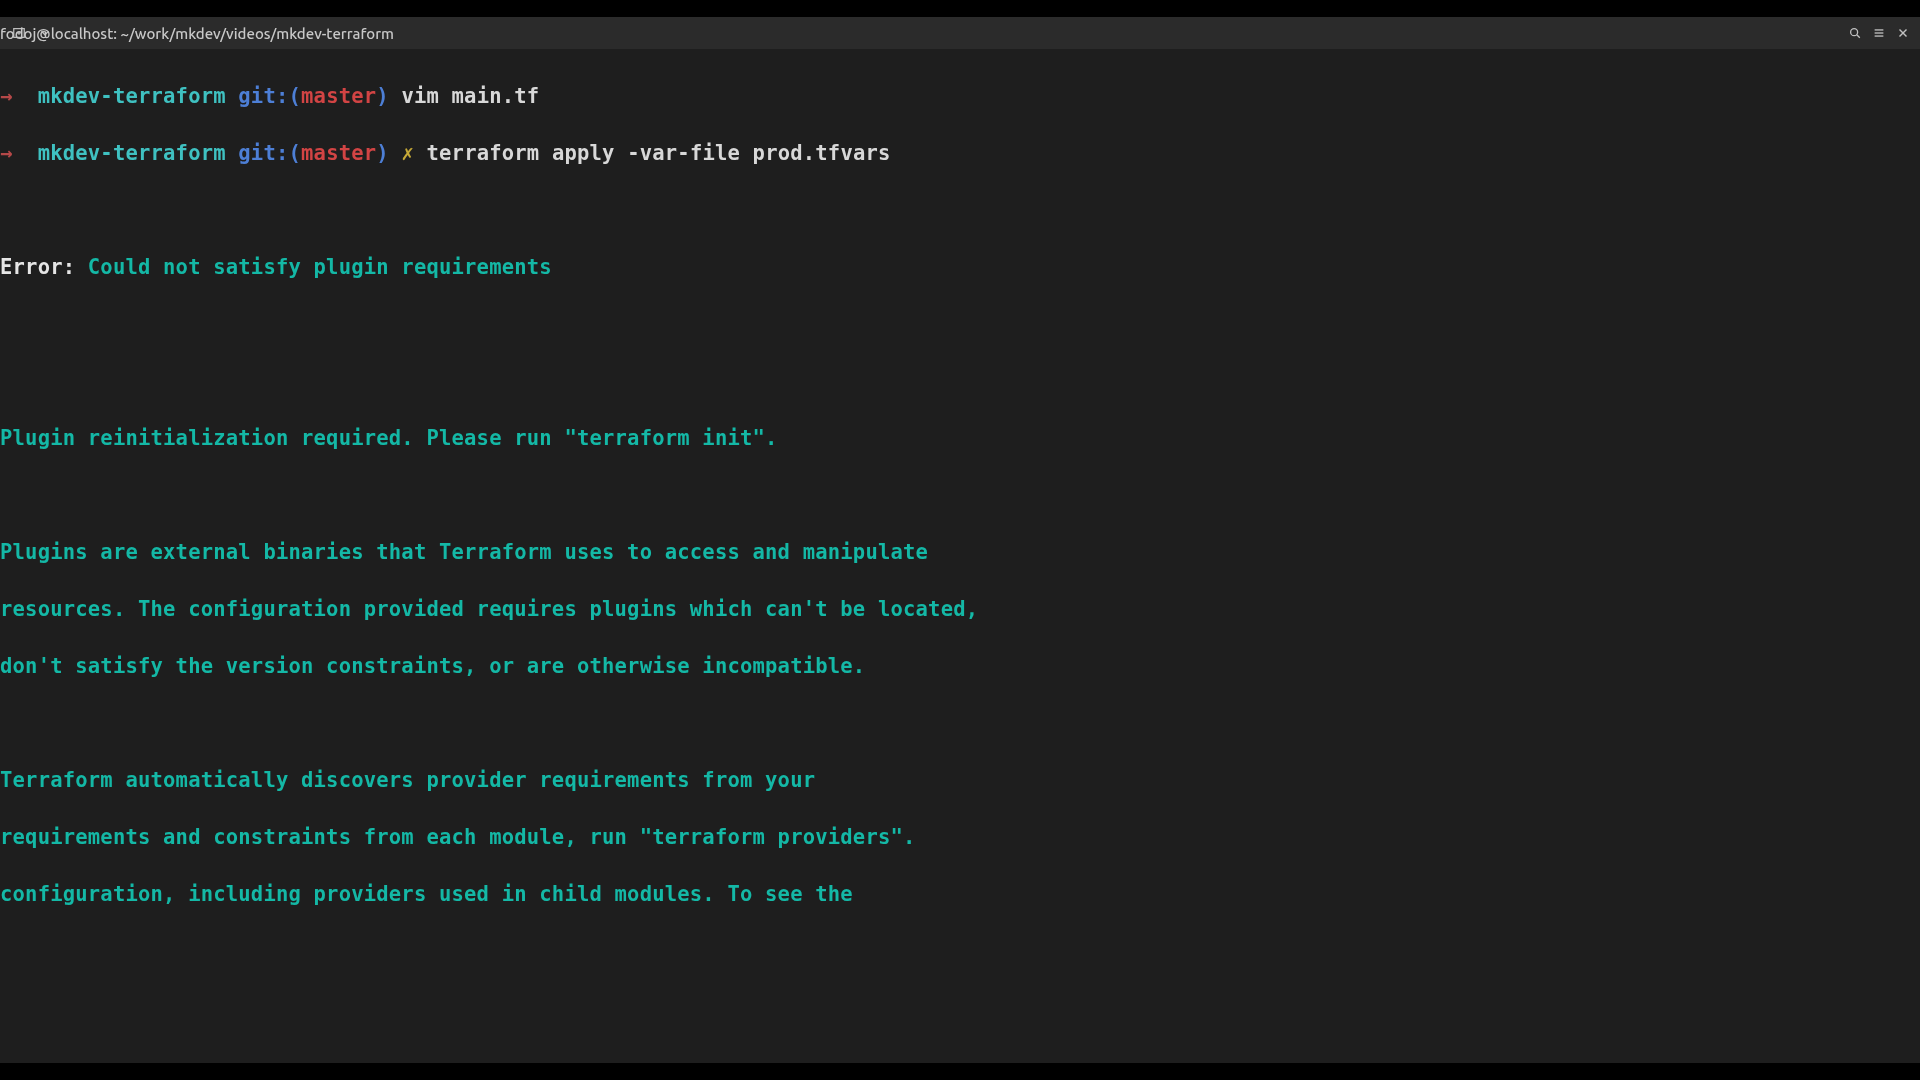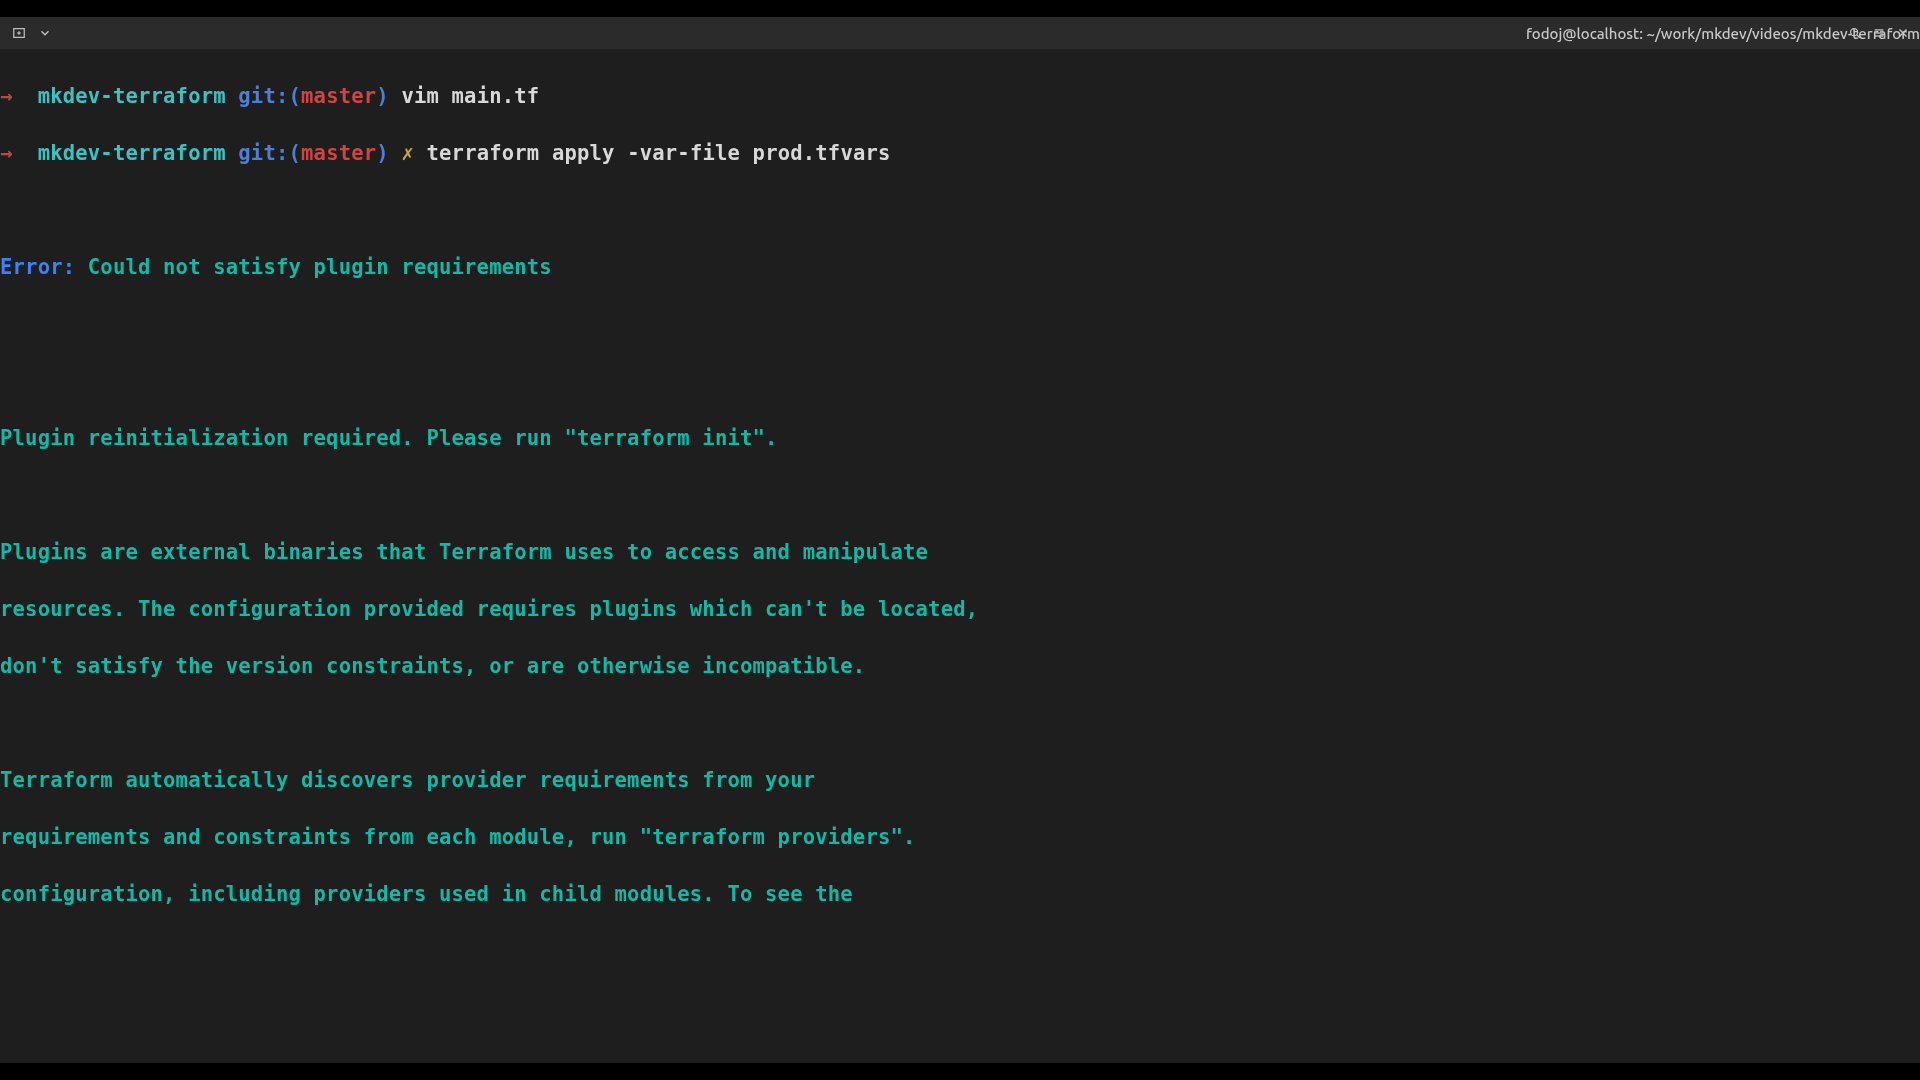--- a/index.html
+++ b/index.html
@@ -43,21 +43,21 @@
       width: 22px; height: 22px;
       border-radius: 3px;
       display: flex; align-items:center; justify-content:center;
       color:#c0c0c0;
       cursor:pointer;
     }
     .titlebar-btn svg { width: 14px; height: 14px; display:block; }
     .titlebar-title {
       position: absolute;
       left: 0; right: 0;
-      text-align: right;
+      text-align: left;
       pointer-events: none;
       font-weight: 500;
     }
     .titlebar-right {
       margin-left: auto;
       display: flex;
       align-items: center;
       padding-right: 6px;
       gap: 2px;
     }
@@ -71,21 +71,21 @@
       white-space: pre;
       overflow: hidden;
     }
     .line { white-space: pre; }
     .c-arrow   { color: #b54848; }
     .c-dir     { color: #3fc1c1; }
     .c-git     { color: #4d7fd6; }
     .c-branch  { color: #d24444; }
     .c-dirty   { color: #c6a937; }
     .c-cmd     { color: #d8d8d8; }
-    .c-error   { color: #3b82f6; }
+    .c-error   { color: #e5e5e5; }
     .c-text    { color: #14b8a6; }
   </style>
 </head>
 <body>
 
 <div class="letterbox-top"></div>
 <div class="window">
 
   <div class="titlebar">
     <div class="titlebar-left">

